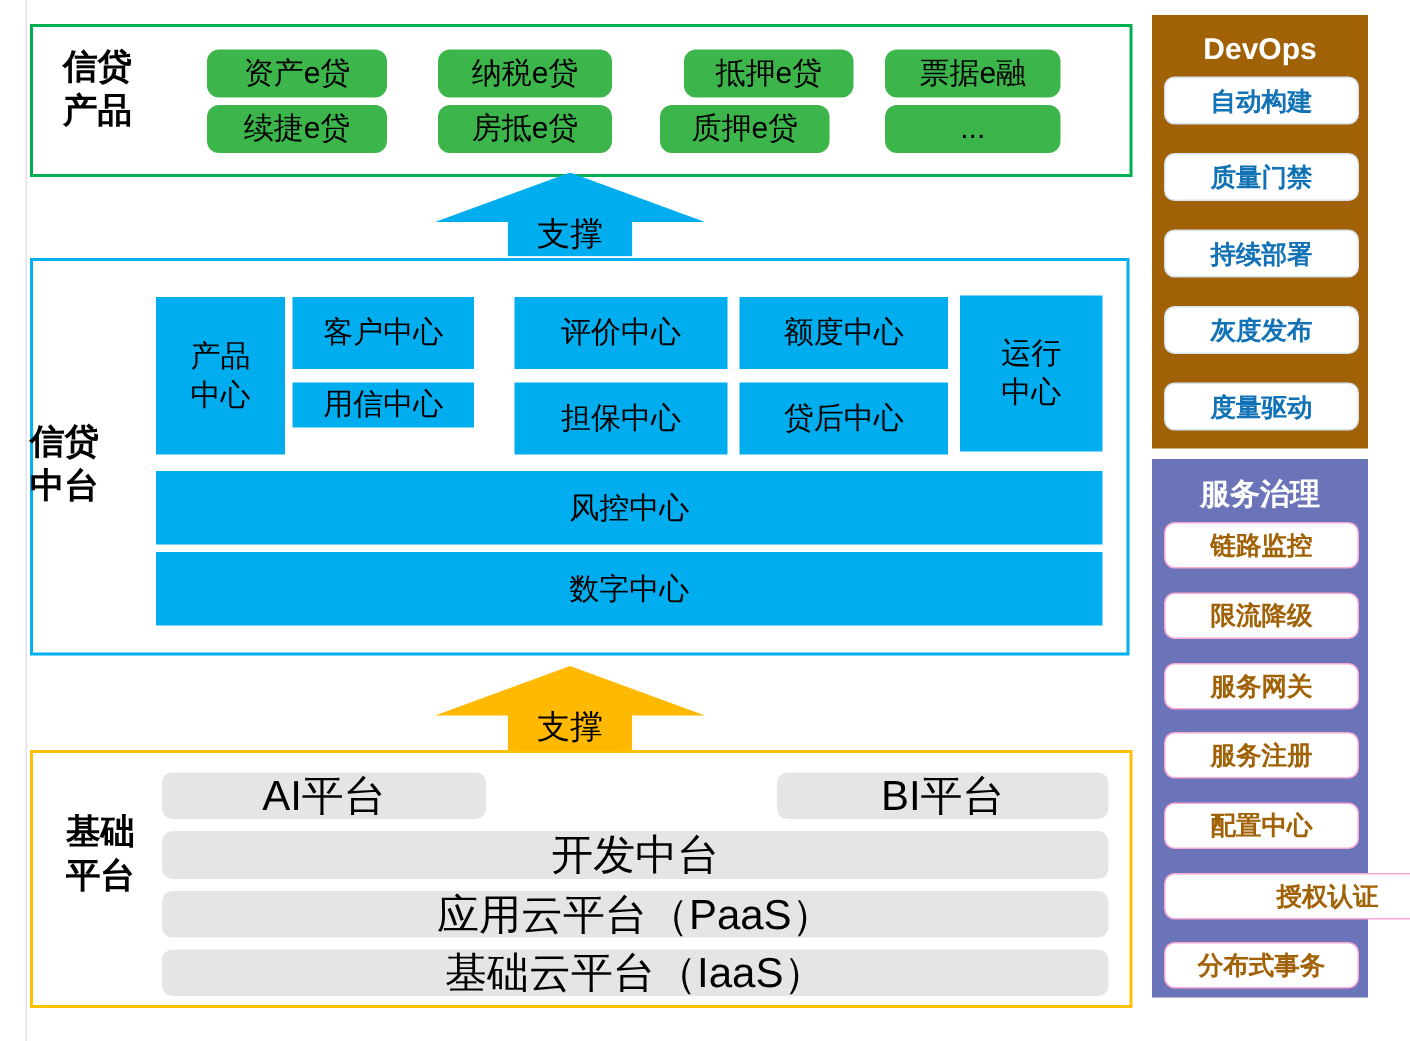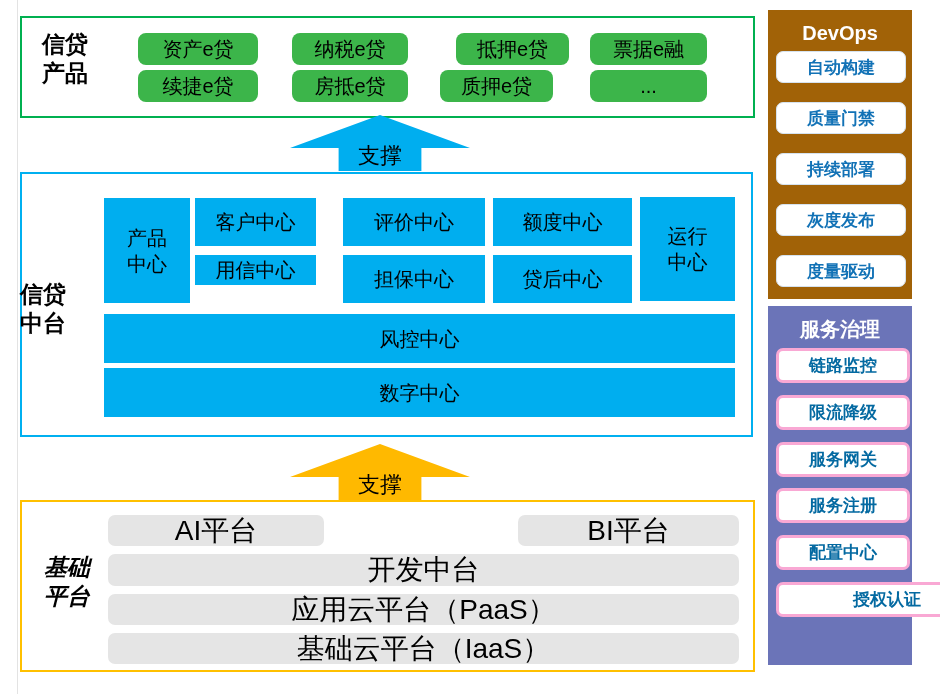--- a/index.html
+++ b/index.html
@@ -24,21 +24,21 @@
   .arrow.gold{background:#FFB900;}
   .arrow-label{position:absolute;width:180px;text-align:center;font-size:22px;color:#000;}
   .side-panel{position:absolute;left:768px;width:144px;}
   .side-panel.devops{background:#a16207;}
   .side-panel.governance{background:#6B74B8;}
   .side-title{position:absolute;left:0;width:144px;text-align:center;font-weight:bold;
               color:#fff;font-size:20px;}
   .side-item{position:absolute;left:8px;width:128px;background:#fff;border-radius:7px;
              display:flex;align-items:center;justify-content:center;font-size:17px;font-weight:bold;}
   .side-panel.devops .side-item{color:#1272B6;border:1px solid #d5e2ef;height:30px;}
-  .side-panel.governance .side-item{color:#0369a1;border:3px solid #f9a8d4;height:29px;}
+  .side-panel.governance .side-item{color:#a16207;border:1px solid #f9a8d4;height:29px;}
 </style>
 </head>
 <body>
 
 <div class="canvas">
   <div class="edge-line"></div>
 
   <div class="panel green" style="left:20px;top:16px;width:735px;height:102px;"></div>
   <div class="sec-label" style="left:36px;top:30px;width:58px;">信贷
 产品</div>
@@ -69,21 +69,21 @@
   <div class="cbox" style="left:493px;top:255px;width:139px;height:48px;">贷后中心</div>
   <div class="cbox" style="left:640px;top:197px;width:95px;height:104px;">运行
 中心</div>
   <div class="cbox" style="left:104px;top:314px;width:631px;height:49px;">风控中心</div>
   <div class="cbox" style="left:104px;top:368px;width:631px;height:49px;">数字中心</div>
 
   <div class="arrow gold" style="left:290px;top:444px;"></div>
   <div class="arrow-label" style="left:290px;top:470px;">支撑</div>
 
   <div class="panel orange" style="left:20px;top:500px;width:735px;height:172px;"></div>
-  <div class="sec-label" style="left:38px;top:553px;width:58px;font-style:italic;">基础
+  <div class="sec-label" style="left:38px;top:540px;width:58px;">基础
 平台</div>
 
   <div class="obox" style="left:108px;top:515px;width:216px;height:31px;">AI平台</div>
   <div class="obox" style="left:518px;top:515px;width:221px;height:31px;">BI平台</div>
   <div class="obox" style="left:108px;top:554px;width:631px;height:32px;">开发中台</div>
   <div class="obox" style="left:108px;top:594px;width:631px;height:31px;">应用云平台（PaaS）</div>
   <div class="obox" style="left:108px;top:633px;width:631px;height:31px;">基础云平台（IaaS）</div>
 
   <div class="side-panel devops" style="top:10px;height:289px;">
     <div class="side-title" style="top:12px;">DevOps</div>
@@ -95,14 +95,15 @@
   </div>
 
   <div class="side-panel governance" style="top:306px;height:359px;">
     <div class="side-title" style="top:10px;">服务治理</div>
     <div class="side-item" style="top:42px;">链路监控</div>
     <div class="side-item" style="top:89px;">限流降级</div>
     <div class="side-item" style="top:136px;">服务网关</div>
     <div class="side-item" style="top:182px;">服务注册</div>
     <div class="side-item" style="top:229px;">配置中心</div>
     <div class="side-item" style="top:276px;padding-left:44px;">授权认证</div>
+    <div class="side-item" style="top:322px;">分布式事务</div>
   </div>
 </div>
 
 </body></html>

